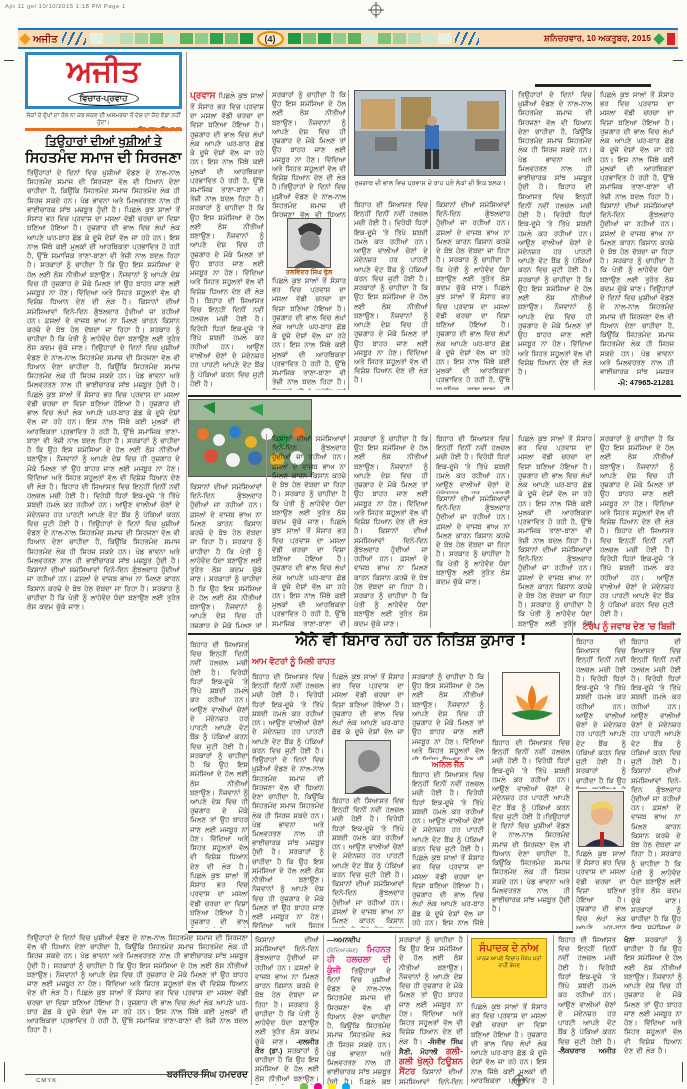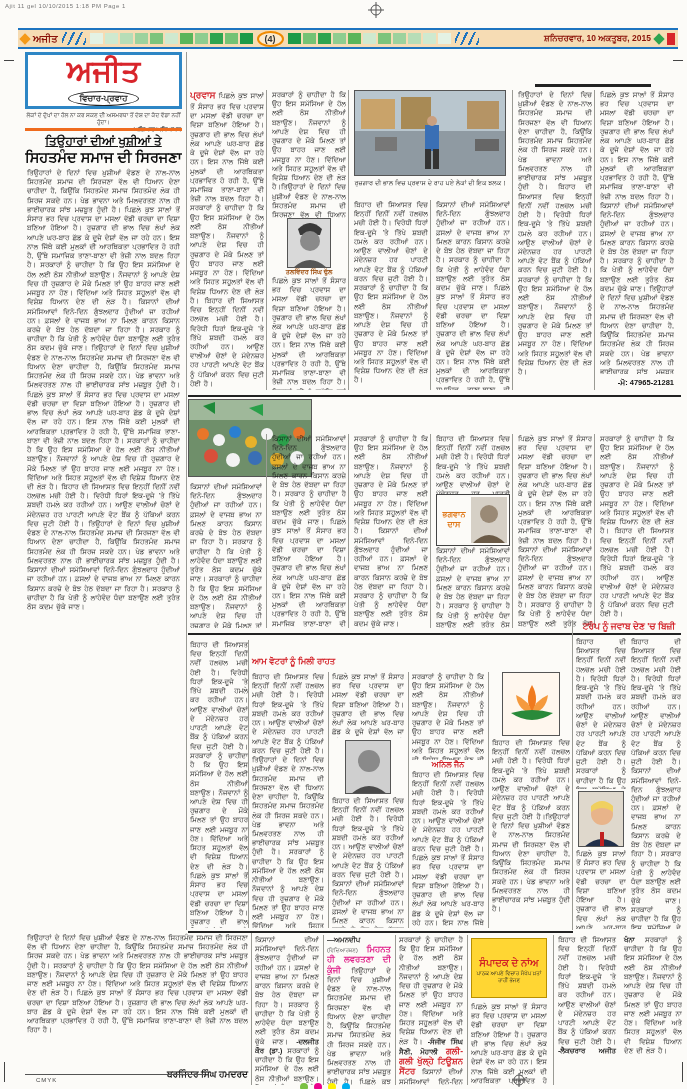--- a/index.html
+++ b/index.html
@@ -46,21 +46,21 @@
   .magenta{color:#e0218a;}
   .orange-name{color:#e07818;font-weight:bold;font-size:8px;line-height:1.2;text-align:center;}
   .mini-head{font-weight:bold;font-size:8.5px;text-align:center;display:block;line-height:1.2;margin:2px 0;}
   .letter-sig{font-weight:bold;font-size:7px;text-align:right;display:block;}
   .byline-note{font-size:5.5px;color:#555;text-align:center;display:block;}
   .authorname{font-size:6.5px;font-weight:bold;color:#9c4a08;text-align:center;line-height:1.2;}
   .caption{position:absolute;font-size:6.5px;line-height:1.2;text-align:center;color:#222;}
   .lead-word{color:#d21f26;font-weight:bold;font-size:9px;}
   .photoframe{border:1px solid #555;box-sizing:border-box;display:block;}
   #letters-box{position:absolute;left:471px;top:938px;width:76px;height:60px;background:#ffd633;
-               border:1px solid #b99000;box-sizing:border-box;text-align:center;padding:18px 2px;}
+               border:1px solid #b99000;box-sizing:border-box;text-align:center;padding:3px 2px;}
   #letters-box .title{font-size:10px;font-weight:bold;color:#d21f26;line-height:1.1;display:block;}
   #letters-box .note{font-size:5.5px;color:#222;line-height:1.25;display:block;margin-top:2px;}
   .regdot{border-radius:50%;width:8px;height:8px;display:inline-block;margin-right:6px;}
   #reg-target{position:absolute;left:512px;top:1073px;}
   .corner-tick{position:absolute;background:#444;}
   .contact-line{position:absolute;font-size:7.5px;font-weight:bold;text-align:right;color:#111;}
 </style>
 </head>
 <body>
 
@@ -221,50 +221,40 @@
     <span>ਕਿਸਾਨਾਂ ਦੀਆਂ ਸਮੱਸਿਆਵਾਂ ਦਿਨੋ-ਦਿਨ ਗੁੰਝਲਦਾਰ ਹੁੰਦੀਆਂ ਜਾ ਰਹੀਆਂ ਹਨ। ਫ਼ਸਲਾਂ ਦੇ ਵਾਜਬ ਭਾਅ ਨਾ ਮਿਲਣ ਕਾਰਨ ਕਿਸਾਨ ਕਰਜ਼ੇ ਦੇ ਬੋਝ ਹੇਠ ਦੱਬਦਾ ਜਾ ਰਿਹਾ ਹੈ। ਸਰਕਾਰ ਨੂੰ ਚਾਹੀਦਾ ਹੈ ਕਿ ਖੇਤੀ ਨੂੰ ਲਾਹੇਵੰਦ ਧੰਦਾ ਬਣਾਉਣ ਲਈ ਤੁਰੰਤ ਠੋਸ ਕਦਮ ਚੁੱਕੇ ਜਾਣ।</span> <span>ਸਰਕਾਰਾਂ ਨੂੰ ਚਾਹੀਦਾ ਹੈ ਕਿ ਉਹ ਇਸ ਸਮੱਸਿਆ ਦੇ ਹੱਲ ਲਈ ਠੋਸ ਨੀਤੀਆਂ ਬਣਾਉਣ। ਨੌਜਵਾਨਾਂ ਨੂੰ ਆਪਣੇ ਦੇਸ਼ ਵਿਚ ਹੀ ਰੁਜ਼ਗਾਰ ਦੇ ਮੌਕੇ ਮਿਲਣ ਤਾਂ ਉਹ ਬਾਹਰ ਜਾਣ ਲਈ ਮਜਬੂਰ ਨਾ ਹੋਣ। ਵਿੱਦਿਆ ਅਤੇ ਸਿਹਤ ਸਹੂਲਤਾਂ ਵੱਲ ਵੀ ਵਿਸ਼ੇਸ਼ ਧਿਆਨ ਦੇਣ ਦੀ ਲੋੜ ਹੈ।</span>
   </div>
   <div class="col" style="left:272px;top:434px;width:74px;height:194px;">
     <span>ਕਿਸਾਨਾਂ ਦੀਆਂ ਸਮੱਸਿਆਵਾਂ ਦਿਨੋ-ਦਿਨ ਗੁੰਝਲਦਾਰ ਹੁੰਦੀਆਂ ਜਾ ਰਹੀਆਂ ਹਨ। ਫ਼ਸਲਾਂ ਦੇ ਵਾਜਬ ਭਾਅ ਨਾ ਮਿਲਣ ਕਾਰਨ ਕਿਸਾਨ ਕਰਜ਼ੇ ਦੇ ਬੋਝ ਹੇਠ ਦੱਬਦਾ ਜਾ ਰਿਹਾ ਹੈ। ਸਰਕਾਰ ਨੂੰ ਚਾਹੀਦਾ ਹੈ ਕਿ ਖੇਤੀ ਨੂੰ ਲਾਹੇਵੰਦ ਧੰਦਾ ਬਣਾਉਣ ਲਈ ਤੁਰੰਤ ਠੋਸ ਕਦਮ ਚੁੱਕੇ ਜਾਣ।</span> <span>ਪਿਛਲੇ ਕੁਝ ਸਾਲਾਂ ਤੋਂ ਸੰਸਾਰ ਭਰ ਵਿਚ ਪ੍ਰਵਾਸ ਦਾ ਮਸਲਾ ਵੱਡੀ ਚਰਚਾ ਦਾ ਵਿਸ਼ਾ ਬਣਿਆ ਹੋਇਆ ਹੈ। ਰੁਜ਼ਗਾਰ ਦੀ ਭਾਲ ਵਿਚ ਲੱਖਾਂ ਲੋਕ ਆਪਣੇ ਘਰ-ਬਾਰ ਛੱਡ ਕੇ ਦੂਜੇ ਦੇਸ਼ਾਂ ਵੱਲ ਜਾ ਰਹੇ ਹਨ। ਇਸ ਨਾਲ ਜਿੱਥੇ ਕਈ ਮੁਲਕਾਂ ਦੀ ਆਰਥਿਕਤਾ ਪ੍ਰਭਾਵਿਤ ਹੋ ਰਹੀ ਹੈ, ਉੱਥੇ ਸਮਾਜਿਕ ਤਾਣਾ-ਬਾਣਾ ਵੀ ਤੇਜ਼ੀ ਨਾਲ ਬਦਲ ਰਿਹਾ ਹੈ।</span>
   </div>
   <div class="col" style="left:354px;top:434px;width:74px;height:194px;">
     <span>ਸਰਕਾਰਾਂ ਨੂੰ ਚਾਹੀਦਾ ਹੈ ਕਿ ਉਹ ਇਸ ਸਮੱਸਿਆ ਦੇ ਹੱਲ ਲਈ ਠੋਸ ਨੀਤੀਆਂ ਬਣਾਉਣ। ਨੌਜਵਾਨਾਂ ਨੂੰ ਆਪਣੇ ਦੇਸ਼ ਵਿਚ ਹੀ ਰੁਜ਼ਗਾਰ ਦੇ ਮੌਕੇ ਮਿਲਣ ਤਾਂ ਉਹ ਬਾਹਰ ਜਾਣ ਲਈ ਮਜਬੂਰ ਨਾ ਹੋਣ। ਵਿੱਦਿਆ ਅਤੇ ਸਿਹਤ ਸਹੂਲਤਾਂ ਵੱਲ ਵੀ ਵਿਸ਼ੇਸ਼ ਧਿਆਨ ਦੇਣ ਦੀ ਲੋੜ ਹੈ।</span> <span>ਕਿਸਾਨਾਂ ਦੀਆਂ ਸਮੱਸਿਆਵਾਂ ਦਿਨੋ-ਦਿਨ ਗੁੰਝਲਦਾਰ ਹੁੰਦੀਆਂ ਜਾ ਰਹੀਆਂ ਹਨ। ਫ਼ਸਲਾਂ ਦੇ ਵਾਜਬ ਭਾਅ ਨਾ ਮਿਲਣ ਕਾਰਨ ਕਿਸਾਨ ਕਰਜ਼ੇ ਦੇ ਬੋਝ ਹੇਠ ਦੱਬਦਾ ਜਾ ਰਿਹਾ ਹੈ। ਸਰਕਾਰ ਨੂੰ ਚਾਹੀਦਾ ਹੈ ਕਿ ਖੇਤੀ ਨੂੰ ਲਾਹੇਵੰਦ ਧੰਦਾ ਬਣਾਉਣ ਲਈ ਤੁਰੰਤ ਠੋਸ ਕਦਮ ਚੁੱਕੇ ਜਾਣ।</span>
   </div>
   <div class="abs" style="left:436px;top:434px;width:74px;height:194px;display:flex;flex-direction:column;">
     <div class="col" style="position:static;width:74px;height:60px;flex:0 0 auto;"><span>ਬਿਹਾਰ ਦੀ ਸਿਆਸਤ ਵਿਚ ਇਨ੍ਹੀਂ ਦਿਨੀਂ ਨਵੀਂ ਹਲਚਲ ਮਚੀ ਹੋਈ ਹੈ। ਵਿਰੋਧੀ ਧਿਰਾਂ ਇਕ-ਦੂਜੇ 'ਤੇ ਤਿੱਖੇ ਸ਼ਬਦੀ ਹਮਲੇ ਕਰ ਰਹੀਆਂ ਹਨ। ਆਉਣ ਵਾਲੀਆਂ ਚੋਣਾਂ ਦੇ ਮੱਦੇਨਜ਼ਰ ਹਰ ਪਾਰਟੀ ਆਪਣੇ ਵੋਟ ਬੈਂਕ ਨੂੰ ਪੱਕਿਆਂ ਕਰਨ ਵਿਚ ਜੁਟੀ ਹੋਈ ਹੈ।</span></div>
-    <div style="flex:0 0 auto;border:1px solid #444;display:flex;align-items:center;gap:2px;padding:2px;">
-      <div class="orange-name" style="flex:1;">
-        <span>ਭਗਵਾਨ</span><br>
-        <span>ਦਾਸ</span>
-      </div>
-      <svg width="36" height="46">
-        <rect width="36" height="46" fill="#d6d0c6"></rect>
-        <circle cx="18" cy="17" r="9" fill="#9a8a76"></circle>
-        <path d="M2 46 Q18 30 34 46 Z" fill="#6a5a46"></path>
-      </svg>
-    </div>
     <div class="col" style="position:static;width:74px;flex:1 1 auto;"><span>ਕਿਸਾਨਾਂ ਦੀਆਂ ਸਮੱਸਿਆਵਾਂ ਦਿਨੋ-ਦਿਨ ਗੁੰਝਲਦਾਰ ਹੁੰਦੀਆਂ ਜਾ ਰਹੀਆਂ ਹਨ। ਫ਼ਸਲਾਂ ਦੇ ਵਾਜਬ ਭਾਅ ਨਾ ਮਿਲਣ ਕਾਰਨ ਕਿਸਾਨ ਕਰਜ਼ੇ ਦੇ ਬੋਝ ਹੇਠ ਦੱਬਦਾ ਜਾ ਰਿਹਾ ਹੈ। ਸਰਕਾਰ ਨੂੰ ਚਾਹੀਦਾ ਹੈ ਕਿ ਖੇਤੀ ਨੂੰ ਲਾਹੇਵੰਦ ਧੰਦਾ ਬਣਾਉਣ ਲਈ ਤੁਰੰਤ ਠੋਸ ਕਦਮ ਚੁੱਕੇ ਜਾਣ।</span></div>
   </div>
   <div class="col" style="left:518px;top:434px;width:74px;height:194px;">
     <span>ਪਿਛਲੇ ਕੁਝ ਸਾਲਾਂ ਤੋਂ ਸੰਸਾਰ ਭਰ ਵਿਚ ਪ੍ਰਵਾਸ ਦਾ ਮਸਲਾ ਵੱਡੀ ਚਰਚਾ ਦਾ ਵਿਸ਼ਾ ਬਣਿਆ ਹੋਇਆ ਹੈ। ਰੁਜ਼ਗਾਰ ਦੀ ਭਾਲ ਵਿਚ ਲੱਖਾਂ ਲੋਕ ਆਪਣੇ ਘਰ-ਬਾਰ ਛੱਡ ਕੇ ਦੂਜੇ ਦੇਸ਼ਾਂ ਵੱਲ ਜਾ ਰਹੇ ਹਨ। ਇਸ ਨਾਲ ਜਿੱਥੇ ਕਈ ਮੁਲਕਾਂ ਦੀ ਆਰਥਿਕਤਾ ਪ੍ਰਭਾਵਿਤ ਹੋ ਰਹੀ ਹੈ, ਉੱਥੇ ਸਮਾਜਿਕ ਤਾਣਾ-ਬਾਣਾ ਵੀ ਤੇਜ਼ੀ ਨਾਲ ਬਦਲ ਰਿਹਾ ਹੈ।</span> <span>ਕਿਸਾਨਾਂ ਦੀਆਂ ਸਮੱਸਿਆਵਾਂ ਦਿਨੋ-ਦਿਨ ਗੁੰਝਲਦਾਰ ਹੁੰਦੀਆਂ ਜਾ ਰਹੀਆਂ ਹਨ। ਫ਼ਸਲਾਂ ਦੇ ਵਾਜਬ ਭਾਅ ਨਾ ਮਿਲਣ ਕਾਰਨ ਕਿਸਾਨ ਕਰਜ਼ੇ ਦੇ ਬੋਝ ਹੇਠ ਦੱਬਦਾ ਜਾ ਰਿਹਾ ਹੈ। ਸਰਕਾਰ ਨੂੰ ਚਾਹੀਦਾ ਹੈ ਕਿ ਖੇਤੀ ਨੂੰ ਲਾਹੇਵੰਦ ਧੰਦਾ ਬਣਾਉਣ ਲਈ ਤੁਰੰਤ ਠੋਸ ਕਦਮ ਚੁੱਕੇ ਜਾਣ।</span>
   </div>
   <div class="col" style="left:600px;top:434px;width:74px;height:194px;">
     <span>ਸਰਕਾਰਾਂ ਨੂੰ ਚਾਹੀਦਾ ਹੈ ਕਿ ਉਹ ਇਸ ਸਮੱਸਿਆ ਦੇ ਹੱਲ ਲਈ ਠੋਸ ਨੀਤੀਆਂ ਬਣਾਉਣ। ਨੌਜਵਾਨਾਂ ਨੂੰ ਆਪਣੇ ਦੇਸ਼ ਵਿਚ ਹੀ ਰੁਜ਼ਗਾਰ ਦੇ ਮੌਕੇ ਮਿਲਣ ਤਾਂ ਉਹ ਬਾਹਰ ਜਾਣ ਲਈ ਮਜਬੂਰ ਨਾ ਹੋਣ। ਵਿੱਦਿਆ ਅਤੇ ਸਿਹਤ ਸਹੂਲਤਾਂ ਵੱਲ ਵੀ ਵਿਸ਼ੇਸ਼ ਧਿਆਨ ਦੇਣ ਦੀ ਲੋੜ ਹੈ।</span> <span>ਬਿਹਾਰ ਦੀ ਸਿਆਸਤ ਵਿਚ ਇਨ੍ਹੀਂ ਦਿਨੀਂ ਨਵੀਂ ਹਲਚਲ ਮਚੀ ਹੋਈ ਹੈ। ਵਿਰੋਧੀ ਧਿਰਾਂ ਇਕ-ਦੂਜੇ 'ਤੇ ਤਿੱਖੇ ਸ਼ਬਦੀ ਹਮਲੇ ਕਰ ਰਹੀਆਂ ਹਨ। ਆਉਣ ਵਾਲੀਆਂ ਚੋਣਾਂ ਦੇ ਮੱਦੇਨਜ਼ਰ ਹਰ ਪਾਰਟੀ ਆਪਣੇ ਵੋਟ ਬੈਂਕ ਨੂੰ ਪੱਕਿਆਂ ਕਰਨ ਵਿਚ ਜੁਟੀ ਹੋਈ ਹੈ।</span>
   </div>
   <div class="vrule" style="left:266px;top:434px;height:194px;"></div>
   <div class="vrule" style="left:348px;top:434px;height:194px;"></div>
   <div class="vrule" style="left:430px;top:434px;height:194px;"></div>
   <div class="vrule" style="left:512px;top:434px;height:194px;"></div>
   <div class="vrule" style="left:594px;top:434px;height:194px;"></div>
 
   <div class="hrule" style="left:188px;top:633px;width:493px;height:2px;"></div>
 
   <div class="col" style="left:190px;top:640px;width:58px;height:288px;">
     <span>ਬਿਹਾਰ ਦੀ ਸਿਆਸਤ ਵਿਚ ਇਨ੍ਹੀਂ ਦਿਨੀਂ ਨਵੀਂ ਹਲਚਲ ਮਚੀ ਹੋਈ ਹੈ। ਵਿਰੋਧੀ ਧਿਰਾਂ ਇਕ-ਦੂਜੇ 'ਤੇ ਤਿੱਖੇ ਸ਼ਬਦੀ ਹਮਲੇ ਕਰ ਰਹੀਆਂ ਹਨ। ਆਉਣ ਵਾਲੀਆਂ ਚੋਣਾਂ ਦੇ ਮੱਦੇਨਜ਼ਰ ਹਰ ਪਾਰਟੀ ਆਪਣੇ ਵੋਟ ਬੈਂਕ ਨੂੰ ਪੱਕਿਆਂ ਕਰਨ ਵਿਚ ਜੁਟੀ ਹੋਈ ਹੈ।</span> <span>ਸਰਕਾਰਾਂ ਨੂੰ ਚਾਹੀਦਾ ਹੈ ਕਿ ਉਹ ਇਸ ਸਮੱਸਿਆ ਦੇ ਹੱਲ ਲਈ ਠੋਸ ਨੀਤੀਆਂ ਬਣਾਉਣ। ਨੌਜਵਾਨਾਂ ਨੂੰ ਆਪਣੇ ਦੇਸ਼ ਵਿਚ ਹੀ ਰੁਜ਼ਗਾਰ ਦੇ ਮੌਕੇ ਮਿਲਣ ਤਾਂ ਉਹ ਬਾਹਰ ਜਾਣ ਲਈ ਮਜਬੂਰ ਨਾ ਹੋਣ। ਵਿੱਦਿਆ ਅਤੇ ਸਿਹਤ ਸਹੂਲਤਾਂ ਵੱਲ ਵੀ ਵਿਸ਼ੇਸ਼ ਧਿਆਨ ਦੇਣ ਦੀ ਲੋੜ ਹੈ।</span> <span>ਪਿਛਲੇ ਕੁਝ ਸਾਲਾਂ ਤੋਂ ਸੰਸਾਰ ਭਰ ਵਿਚ ਪ੍ਰਵਾਸ ਦਾ ਮਸਲਾ ਵੱਡੀ ਚਰਚਾ ਦਾ ਵਿਸ਼ਾ ਬਣਿਆ ਹੋਇਆ ਹੈ। ਰੁਜ਼ਗਾਰ ਦੀ ਭਾਲ ਵਿਚ ਲੱਖਾਂ ਲੋਕ ਆਪਣੇ ਘਰ-ਬਾਰ ਛੱਡ ਕੇ ਦੂਜੇ ਦੇਸ਼ਾਂ ਵੱਲ ਜਾ ਰਹੇ ਹਨ। ਇਸ ਨਾਲ ਜਿੱਥੇ ਕਈ ਮੁਲਕਾਂ ਦੀ ਆਰਥਿਕਤਾ ਪ੍ਰਭਾਵਿਤ ਹੋ ਰਹੀ ਹੈ, ਉੱਥੇ ਸਮਾਜਿਕ ਤਾਣਾ-ਬਾਣਾ ਵੀ ਤੇਜ਼ੀ ਨਾਲ ਬਦਲ ਰਿਹਾ ਹੈ।</span>
   </div>
+  <div class="headline" style="left:252px;top:631px;width:318px;font-size:15px;">ਐਨੇ ਵੀ ਬਿਮਾਰ ਨਹੀਂ ਹਨ ਨਿਤਿਸ਼ ਕੁਮਾਰ !</div>
   <div class="abs red" style="left:252px;top:656px;width:150px;font-size:8.5px;font-weight:bold;">ਆਮ ਵੋਟਰਾਂ ਨੂੰ ਮਿਲੀ ਰਾਹਤ</div>
 
   <div class="col" style="left:252px;top:672px;width:72px;height:256px;">
     <span>ਬਿਹਾਰ ਦੀ ਸਿਆਸਤ ਵਿਚ ਇਨ੍ਹੀਂ ਦਿਨੀਂ ਨਵੀਂ ਹਲਚਲ ਮਚੀ ਹੋਈ ਹੈ। ਵਿਰੋਧੀ ਧਿਰਾਂ ਇਕ-ਦੂਜੇ 'ਤੇ ਤਿੱਖੇ ਸ਼ਬਦੀ ਹਮਲੇ ਕਰ ਰਹੀਆਂ ਹਨ। ਆਉਣ ਵਾਲੀਆਂ ਚੋਣਾਂ ਦੇ ਮੱਦੇਨਜ਼ਰ ਹਰ ਪਾਰਟੀ ਆਪਣੇ ਵੋਟ ਬੈਂਕ ਨੂੰ ਪੱਕਿਆਂ ਕਰਨ ਵਿਚ ਜੁਟੀ ਹੋਈ ਹੈ।</span> <span>ਤਿਉਹਾਰਾਂ ਦੇ ਦਿਨਾਂ ਵਿਚ ਖ਼ੁਸ਼ੀਆਂ ਵੰਡਣ ਦੇ ਨਾਲ-ਨਾਲ ਸਿਹਤਮੰਦ ਸਮਾਜ ਦੀ ਸਿਰਜਣਾ ਵੱਲ ਵੀ ਧਿਆਨ ਦੇਣਾ ਚਾਹੀਦਾ ਹੈ, ਕਿਉਂਕਿ ਸਿਹਤਮੰਦ ਸਮਾਜ ਸਿਹਤਮੰਦ ਲੋਕ ਹੀ ਸਿਰਜ ਸਕਦੇ ਹਨ। ਖੇਡ ਭਾਵਨਾ ਅਤੇ ਮਿਲਵਰਤਣ ਨਾਲ ਹੀ ਭਾਈਚਾਰਕ ਸਾਂਝ ਮਜ਼ਬੂਤ ਹੁੰਦੀ ਹੈ।</span> <span>ਸਰਕਾਰਾਂ ਨੂੰ ਚਾਹੀਦਾ ਹੈ ਕਿ ਉਹ ਇਸ ਸਮੱਸਿਆ ਦੇ ਹੱਲ ਲਈ ਠੋਸ ਨੀਤੀਆਂ ਬਣਾਉਣ। ਨੌਜਵਾਨਾਂ ਨੂੰ ਆਪਣੇ ਦੇਸ਼ ਵਿਚ ਹੀ ਰੁਜ਼ਗਾਰ ਦੇ ਮੌਕੇ ਮਿਲਣ ਤਾਂ ਉਹ ਬਾਹਰ ਜਾਣ ਲਈ ਮਜਬੂਰ ਨਾ ਹੋਣ। ਵਿੱਦਿਆ ਅਤੇ ਸਿਹਤ ਸਹੂਲਤਾਂ ਵੱਲ ਵੀ ਵਿਸ਼ੇਸ਼ ਧਿਆਨ ਦੇਣ ਦੀ ਲੋੜ ਹੈ।</span>
   </div>
   <div class="abs" style="left:332px;top:672px;width:72px;height:256px;display:flex;flex-direction:column;">
     <div class="col" style="position:static;width:72px;height:66px;flex:0 0 auto;"><span>ਪਿਛਲੇ ਕੁਝ ਸਾਲਾਂ ਤੋਂ ਸੰਸਾਰ ਭਰ ਵਿਚ ਪ੍ਰਵਾਸ ਦਾ ਮਸਲਾ ਵੱਡੀ ਚਰਚਾ ਦਾ ਵਿਸ਼ਾ ਬਣਿਆ ਹੋਇਆ ਹੈ। ਰੁਜ਼ਗਾਰ ਦੀ ਭਾਲ ਵਿਚ ਲੱਖਾਂ ਲੋਕ ਆਪਣੇ ਘਰ-ਬਾਰ ਛੱਡ ਕੇ ਦੂਜੇ ਦੇਸ਼ਾਂ ਵੱਲ ਜਾ ਰਹੇ ਹਨ। ਇਸ ਨਾਲ ਜਿੱਥੇ ਕਈ ਮੁਲਕਾਂ ਦੀ ਆਰਥਿਕਤਾ ਪ੍ਰਭਾਵਿਤ ਹੋ ਰਹੀ ਹੈ, ਉੱਥੇ ਸਮਾਜਿਕ ਤਾਣਾ-ਬਾਣਾ ਵੀ ਤੇਜ਼ੀ ਨਾਲ ਬਦਲ ਰਿਹਾ ਹੈ।</span></div>
     <svg class="photoframe" style="margin:2px auto;flex:0 0 auto;" width="46" height="54">
       <rect width="46" height="54" fill="#cfcfcf"></rect>
       <circle cx="23" cy="20" r="11" fill="#8a8a8a"></circle>
@@ -311,21 +301,21 @@
   </div>
 
   <div class="col" style="left:255px;top:935px;width:64px;height:150px;">
     <span>ਕਿਸਾਨਾਂ ਦੀਆਂ ਸਮੱਸਿਆਵਾਂ ਦਿਨੋ-ਦਿਨ ਗੁੰਝਲਦਾਰ ਹੁੰਦੀਆਂ ਜਾ ਰਹੀਆਂ ਹਨ। ਫ਼ਸਲਾਂ ਦੇ ਵਾਜਬ ਭਾਅ ਨਾ ਮਿਲਣ ਕਾਰਨ ਕਿਸਾਨ ਕਰਜ਼ੇ ਦੇ ਬੋਝ ਹੇਠ ਦੱਬਦਾ ਜਾ ਰਿਹਾ ਹੈ। ਸਰਕਾਰ ਨੂੰ ਚਾਹੀਦਾ ਹੈ ਕਿ ਖੇਤੀ ਨੂੰ ਲਾਹੇਵੰਦ ਧੰਦਾ ਬਣਾਉਣ ਲਈ ਤੁਰੰਤ ਠੋਸ ਕਦਮ ਚੁੱਕੇ ਜਾਣ।</span>
     <span class="letter-sig">-ਦਲਜੀਤ ਕੌਰ (ਡਾ.)</span>
     <span>ਸਰਕਾਰਾਂ ਨੂੰ ਚਾਹੀਦਾ ਹੈ ਕਿ ਉਹ ਇਸ ਸਮੱਸਿਆ ਦੇ ਹੱਲ ਲਈ ਠੋਸ ਨੀਤੀਆਂ ਬਣਾਉਣ। ਨੌਜਵਾਨਾਂ ਨੂੰ ਆਪਣੇ ਦੇਸ਼ ਵਿਚ ਹੀ ਰੁਜ਼ਗਾਰ ਦੇ ਮੌਕੇ ਮਿਲਣ ਤਾਂ ਉਹ ਬਾਹਰ ਜਾਣ ਲਈ ਮਜਬੂਰ ਨਾ ਹੋਣ। ਵਿੱਦਿਆ ਅਤੇ ਸਿਹਤ ਸਹੂਲਤਾਂ ਵੱਲ ਵੀ ਵਿਸ਼ੇਸ਼ ਧਿਆਨ ਦੇਣ ਦੀ ਲੋੜ ਹੈ।</span>
   </div>
   <div class="col" style="left:327px;top:935px;width:64px;height:150px;">
     <span class="letter-sig">—ਅਮਨਦੀਪ</span>
     <span class="byline-note">(ਵਿਦਿਆਰਥਣ)</span>
-    <span class="mini-head magenta">ਮਿਹਨਤ ਹੀ ਲਵਰਤਣਾ ਦੀ ਕੁੰਜੀ</span>
+    <span class="mini-head magenta">ਮਿਹਨਤ ਹੀ ਹਲਚਲਾ ਦੀ ਕੁੰਜੀ</span>
     <span>ਤਿਉਹਾਰਾਂ ਦੇ ਦਿਨਾਂ ਵਿਚ ਖ਼ੁਸ਼ੀਆਂ ਵੰਡਣ ਦੇ ਨਾਲ-ਨਾਲ ਸਿਹਤਮੰਦ ਸਮਾਜ ਦੀ ਸਿਰਜਣਾ ਵੱਲ ਵੀ ਧਿਆਨ ਦੇਣਾ ਚਾਹੀਦਾ ਹੈ, ਕਿਉਂਕਿ ਸਿਹਤਮੰਦ ਸਮਾਜ ਸਿਹਤਮੰਦ ਲੋਕ ਹੀ ਸਿਰਜ ਸਕਦੇ ਹਨ। ਖੇਡ ਭਾਵਨਾ ਅਤੇ ਮਿਲਵਰਤਣ ਨਾਲ ਹੀ ਭਾਈਚਾਰਕ ਸਾਂਝ ਮਜ਼ਬੂਤ ਹੁੰਦੀ ਹੈ।</span> <span>ਪਿਛਲੇ ਕੁਝ ਸਾਲਾਂ ਤੋਂ ਸੰਸਾਰ ਭਰ ਵਿਚ ਪ੍ਰਵਾਸ ਦਾ ਮਸਲਾ ਵੱਡੀ ਚਰਚਾ ਦਾ ਵਿਸ਼ਾ ਬਣਿਆ ਹੋਇਆ ਹੈ। ਰੁਜ਼ਗਾਰ ਦੀ ਭਾਲ ਵਿਚ ਲੱਖਾਂ ਲੋਕ ਆਪਣੇ ਘਰ-ਬਾਰ ਛੱਡ ਕੇ ਦੂਜੇ ਦੇਸ਼ਾਂ ਵੱਲ ਜਾ ਰਹੇ ਹਨ। ਇਸ ਨਾਲ ਜਿੱਥੇ ਕਈ ਮੁਲਕਾਂ ਦੀ ਆਰਥਿਕਤਾ ਪ੍ਰਭਾਵਿਤ ਹੋ ਰਹੀ ਹੈ, ਉੱਥੇ ਸਮਾਜਿਕ ਤਾਣਾ-ਬਾਣਾ ਵੀ ਤੇਜ਼ੀ ਨਾਲ ਬਦਲ ਰਿਹਾ ਹੈ।</span>
   </div>
   <div class="col" style="left:399px;top:935px;width:64px;height:150px;">
     <span>ਸਰਕਾਰਾਂ ਨੂੰ ਚਾਹੀਦਾ ਹੈ ਕਿ ਉਹ ਇਸ ਸਮੱਸਿਆ ਦੇ ਹੱਲ ਲਈ ਠੋਸ ਨੀਤੀਆਂ ਬਣਾਉਣ। ਨੌਜਵਾਨਾਂ ਨੂੰ ਆਪਣੇ ਦੇਸ਼ ਵਿਚ ਹੀ ਰੁਜ਼ਗਾਰ ਦੇ ਮੌਕੇ ਮਿਲਣ ਤਾਂ ਉਹ ਬਾਹਰ ਜਾਣ ਲਈ ਮਜਬੂਰ ਨਾ ਹੋਣ। ਵਿੱਦਿਆ ਅਤੇ ਸਿਹਤ ਸਹੂਲਤਾਂ ਵੱਲ ਵੀ ਵਿਸ਼ੇਸ਼ ਧਿਆਨ ਦੇਣ ਦੀ ਲੋੜ ਹੈ।</span>
     <span class="letter-sig">-ਸੰਜੀਵ ਸਿੰਘ ਸੈਣੀ, ਮੋਹਾਲੀ</span>
     <span class="mini-head red">ਗਲੀ-ਗਲੀ ਖੁੱਲ੍ਹੇ ਟਿਊਸ਼ਨ ਸੈਂਟਰ</span>
     <span>ਕਿਸਾਨਾਂ ਦੀਆਂ ਸਮੱਸਿਆਵਾਂ ਦਿਨੋ-ਦਿਨ ਗੁੰਝਲਦਾਰ ਹੁੰਦੀਆਂ ਜਾ ਰਹੀਆਂ ਹਨ। ਫ਼ਸਲਾਂ ਦੇ ਵਾਜਬ ਭਾਅ ਨਾ ਮਿਲਣ ਕਾਰਨ ਕਿਸਾਨ ਕਰਜ਼ੇ ਦੇ ਬੋਝ ਹੇਠ ਦੱਬਦਾ ਜਾ ਰਿਹਾ ਹੈ। ਸਰਕਾਰ ਨੂੰ ਚਾਹੀਦਾ ਹੈ ਕਿ ਖੇਤੀ ਨੂੰ ਲਾਹੇਵੰਦ ਧੰਦਾ ਬਣਾਉਣ ਲਈ ਤੁਰੰਤ ਠੋਸ ਕਦਮ ਚੁੱਕੇ ਜਾਣ।</span>
   </div>
   <div id="letters-box">
     <span class="title">ਸੰਪਾਦਕ ਦੇ ਨਾਂਅ</span>

